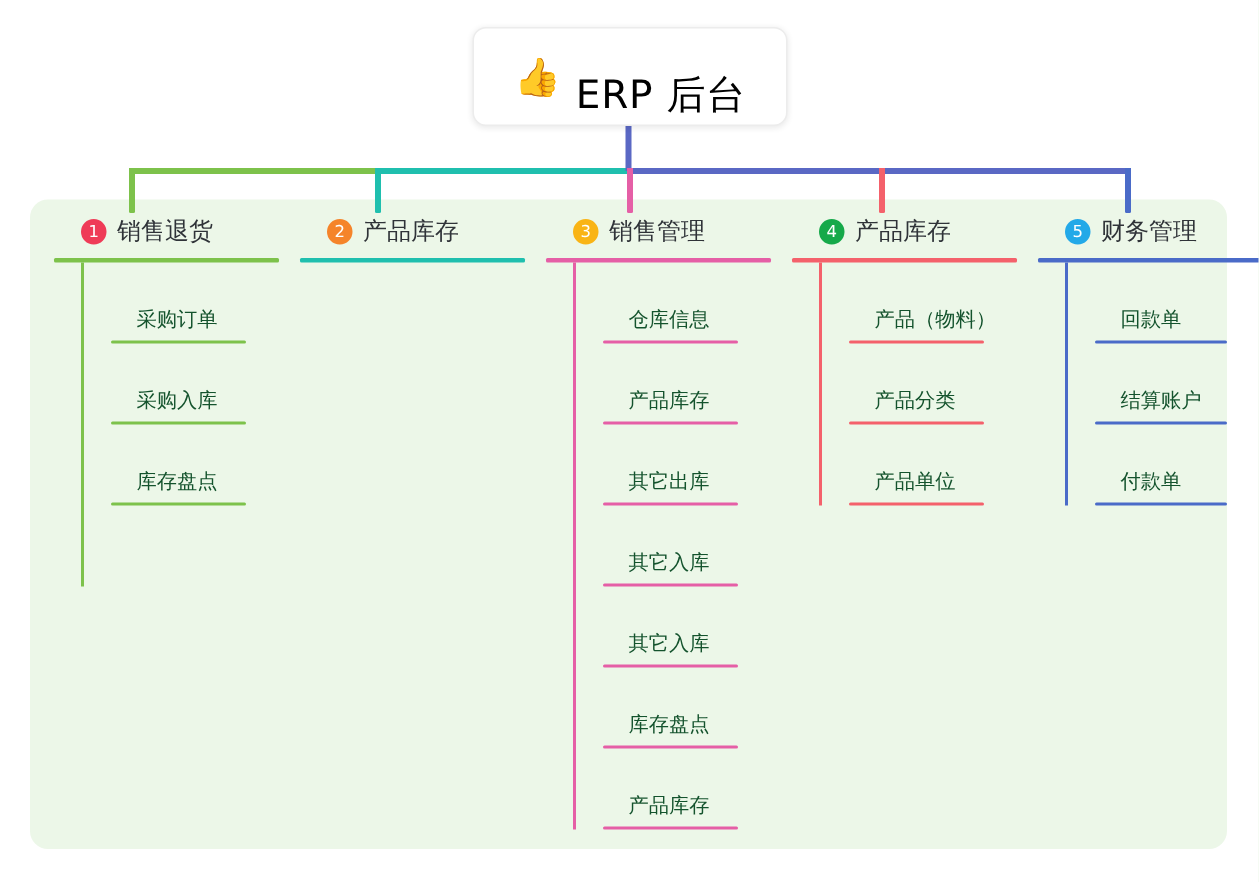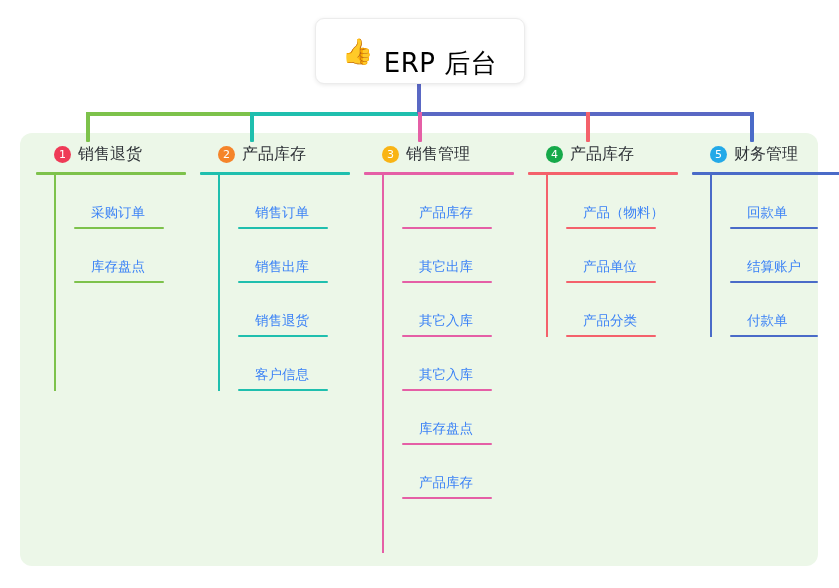--- a/index.html
+++ b/index.html
@@ -42,21 +42,21 @@
     flex:0 0 auto;font-family:"DejaVu Sans",sans-serif;
   }
   .col-title{font-size:16px;color:#2f3338;white-space:nowrap;}
   .head-rule{height:3px;margin-top:6px;border-radius:1px;}
 
   .items{position:relative;margin-top:0;padding-left:20px;box-sizing:border-box;}
   .spine{position:absolute;left:18px;top:0;width:2px;}
   .item{position:relative;height:54px;}
   .item-label{
     position:absolute;left:35px;bottom:7px;
-    font-size:13.5px;color:#3b82f6;white-space:nowrap;font-family:Liberation Mono, monospace;
+    font-size:13.5px;color:#14532d;white-space:nowrap;font-family:Liberation Mono, monospace;
   }
   .item-rule{position:absolute;left:18px;bottom:0;height:2px;border-radius:1px;}
 </style>
 </head>
 <body>
 
 <div id="panel"></div>
 
 <div id="root-card">
   <span id="root-emoji">👍</span>
@@ -84,59 +84,48 @@
         <span class="col-title">销售退货</span>
       </div>
       <div class="head-rule" style="background: rgb(125, 194, 75); width: 150px;"></div>
       <div class="items">
         <div class="spine" style="background: rgb(125, 194, 75); height: 216px;"></div>
         <div class="item">
           <span class="item-label">采购订单</span>
           <div class="item-rule" style="background: rgb(125, 194, 75); width: 90px;"></div>
         </div>
         <div class="item">
+          <span class="item-label">采购入库</span>
+          <div class="item-rule" style="background: rgb(125, 194, 75); width: 90px;"></div>
+        </div>
+        <div class="item">
           <span class="item-label">库存盘点</span>
           <div class="item-rule" style="background: rgb(125, 194, 75); width: 90px;"></div>
         </div>
       </div>
     </div>
     <div class="col" style="left: 200px; width: 150px;">
       <div class="col-head">
         <span class="badge" style="background: rgb(245, 132, 42);">2</span>
         <span class="col-title">产品库存</span>
       </div>
       <div class="head-rule" style="background: rgb(31, 191, 174); width: 150px;"></div>
-      <div class="items">
-        <div class="spine" style="background: rgb(31, 191, 174); height: 216px;"></div>
-        <div class="item">
-          <span class="item-label">销售订单</span>
-          <div class="item-rule" style="background: rgb(31, 191, 174); width: 90px;"></div>
-        </div>
-        <div class="item">
-          <span class="item-label">销售出库</span>
-          <div class="item-rule" style="background: rgb(31, 191, 174); width: 90px;"></div>
-        </div>
-        <div class="item">
-          <span class="item-label">销售退货</span>
-          <div class="item-rule" style="background: rgb(31, 191, 174); width: 90px;"></div>
-        </div>
-        <div class="item">
-          <span class="item-label">客户信息</span>
-          <div class="item-rule" style="background: rgb(31, 191, 174); width: 90px;"></div>
-        </div>
-      </div>
     </div>
     <div class="col" style="left: 364px; width: 150px;">
       <div class="col-head">
         <span class="badge" style="background: rgb(249, 180, 21);">3</span>
         <span class="col-title">销售管理</span>
       </div>
       <div class="head-rule" style="background: rgb(229, 95, 166); width: 150px;"></div>
       <div class="items">
         <div class="spine" style="background: rgb(229, 95, 166); height: 378px;"></div>
+        <div class="item">
+          <span class="item-label">仓库信息</span>
+          <div class="item-rule" style="background: rgb(229, 95, 166); width: 90px;"></div>
+        </div>
         <div class="item">
           <span class="item-label">产品库存</span>
           <div class="item-rule" style="background: rgb(229, 95, 166); width: 90px;"></div>
         </div>
         <div class="item">
           <span class="item-label">其它出库</span>
           <div class="item-rule" style="background: rgb(229, 95, 166); width: 90px;"></div>
         </div>
         <div class="item">
           <span class="item-label">其它入库</span>
@@ -162,25 +151,25 @@
         <span class="col-title">产品库存</span>
       </div>
       <div class="head-rule" style="background: rgb(244, 97, 107); width: 150px;"></div>
       <div class="items">
         <div class="spine" style="background: rgb(244, 97, 107); height: 162px;"></div>
         <div class="item">
           <span class="item-label">产品（物料）</span>
           <div class="item-rule" style="background: rgb(244, 97, 107); width: 90px;"></div>
         </div>
         <div class="item">
-          <span class="item-label">产品单位</span>
+          <span class="item-label">产品分类</span>
           <div class="item-rule" style="background: rgb(244, 97, 107); width: 90px;"></div>
         </div>
         <div class="item">
-          <span class="item-label">产品分类</span>
+          <span class="item-label">产品单位</span>
           <div class="item-rule" style="background: rgb(244, 97, 107); width: 90px;"></div>
         </div>
       </div>
     </div>
     <div class="col" style="left: 692px; width: 148px;">
       <div class="col-head">
         <span class="badge" style="background: rgb(35, 169, 232);">5</span>
         <span class="col-title">财务管理</span>
       </div>
       <div class="head-rule" style="background: rgb(74, 107, 200); width: 148px;"></div>

